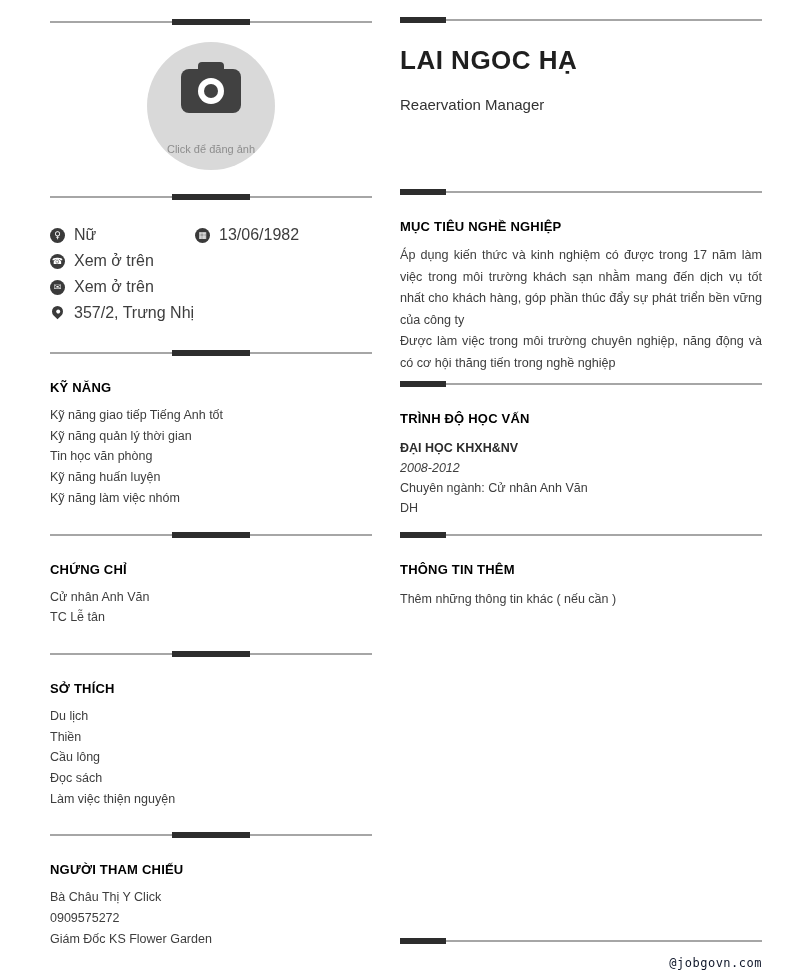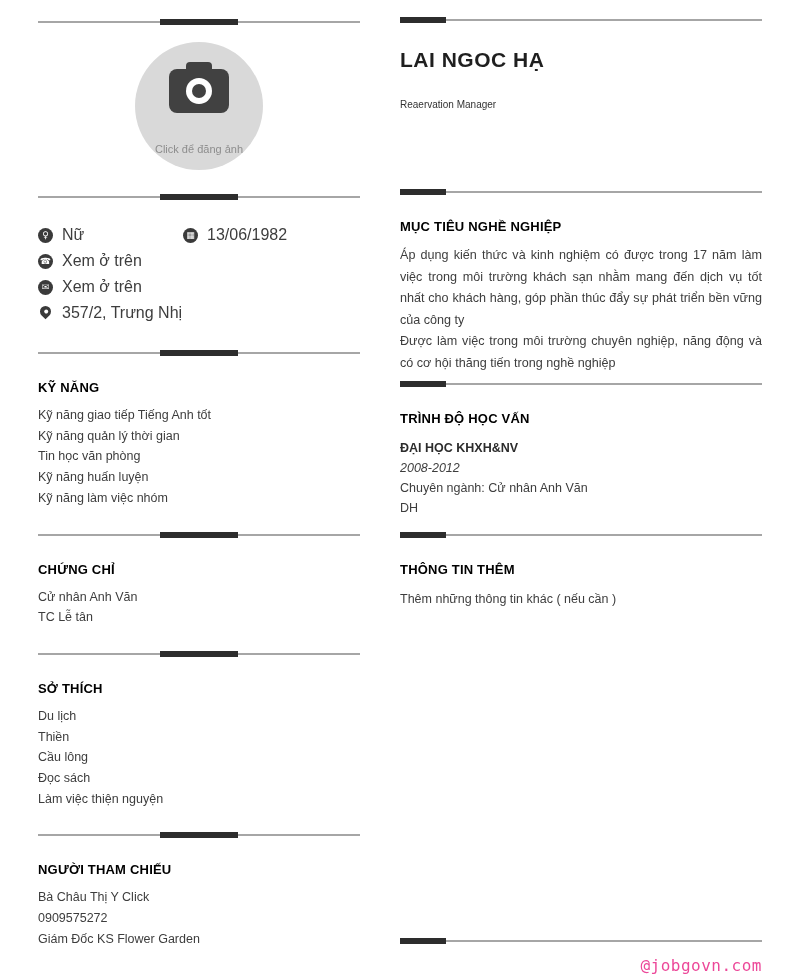--- a/index.html
+++ b/index.html
@@ -6,21 +6,21 @@
   html, body { margin: 0; padding: 0; }
   body {
     width: 800px; height: 980px;
     background: #ffffff;
     position: relative;
     font-family: "Liberation Sans", "DejaVu Sans", sans-serif;
     color: #3d3d3d;
     overflow: hidden;
   }
   .col { position: absolute; top: 0; }
-  .col.left  { left: 38px;  width: 322px; }
+  .col.left  { left: 50px;  width: 322px; }
   .col.right { left: 400px; width: 362px; }
 
   
   .divider { position: relative; height: 2px; background: #a6a6a6; }
   .divider .accent { position: absolute; top: -2px; height: 6px; background: #2d2d2d; }
   .divider.center .accent { width: 78px; left: 50%; margin-left: -39px; }
   .divider.leftacc .accent { width: 46px; left: 0; }
 
   
   .d-left-top { margin-top: 21px; }
@@ -76,24 +76,24 @@
     margin-top: 23px; font-size: 13px; font-weight: bold;
     color: #000000; line-height: 22px; letter-spacing: 0.2px;
   }
   .item-list { margin: 6px 0 0 0; padding: 0; list-style: none; }
   .item-list li { font-size: 12.5px; line-height: 20.7px; color: #3d3d3d; }
   .d-after-list { margin-top: 25px; }
 
   
   .d-right-top { margin-top: 19px; }
   .name {
-    margin-top: 21px; font-size: 21px; font-weight: bold;
+    margin-top: 21px; font-size: 26px; font-weight: bold;
     color: #1f1f1f; line-height: 36px; letter-spacing: 0.5px;
   }
-  .subtitle { margin-top: 17px; font-size: 10px; color: #333333; line-height: 20px; }
+  .subtitle { margin-top: 17px; font-size: 15px; color: #333333; line-height: 20px; }
   .d-after-subtitle { margin-top: 76px; }
 
   .objective { margin-top: 7px; }
   .objective p {
     margin: 0; font-size: 12.6px; line-height: 21.6px;
     text-align: justify; color: #3d3d3d;
   }
   .d-after-objective { margin-top: 8px; }
 
   .edu { margin-top: 8px; }
@@ -101,21 +101,21 @@
   .edu .school { font-weight: bold; color: #2c2c2c; }
   .edu .years { font-style: italic; }
   .d-after-edu { margin-top: 16px; }
 
   .extra-text { margin-top: 8px; font-size: 12.5px; line-height: 20px; color: #3d3d3d; }
 
   .bottom-divider { position: absolute; left: 400px; top: 940px; width: 362px; }
   .watermark {
     position: absolute; top: 956px; left: 400px; width: 362px;
     text-align: right; font-family: "DejaVu Sans Mono", monospace;
-    font-size: 16px; color: #ec4899; letter-spacing: 0.5px;
+    font-size: 12px; color: #0f172a; letter-spacing: 0.5px;
   }
 </style>
 </head>
 <body>
 
 <div class="col left">
 
   <div class="divider center d-left-top">
       <span class="accent"></span>
     </div>

